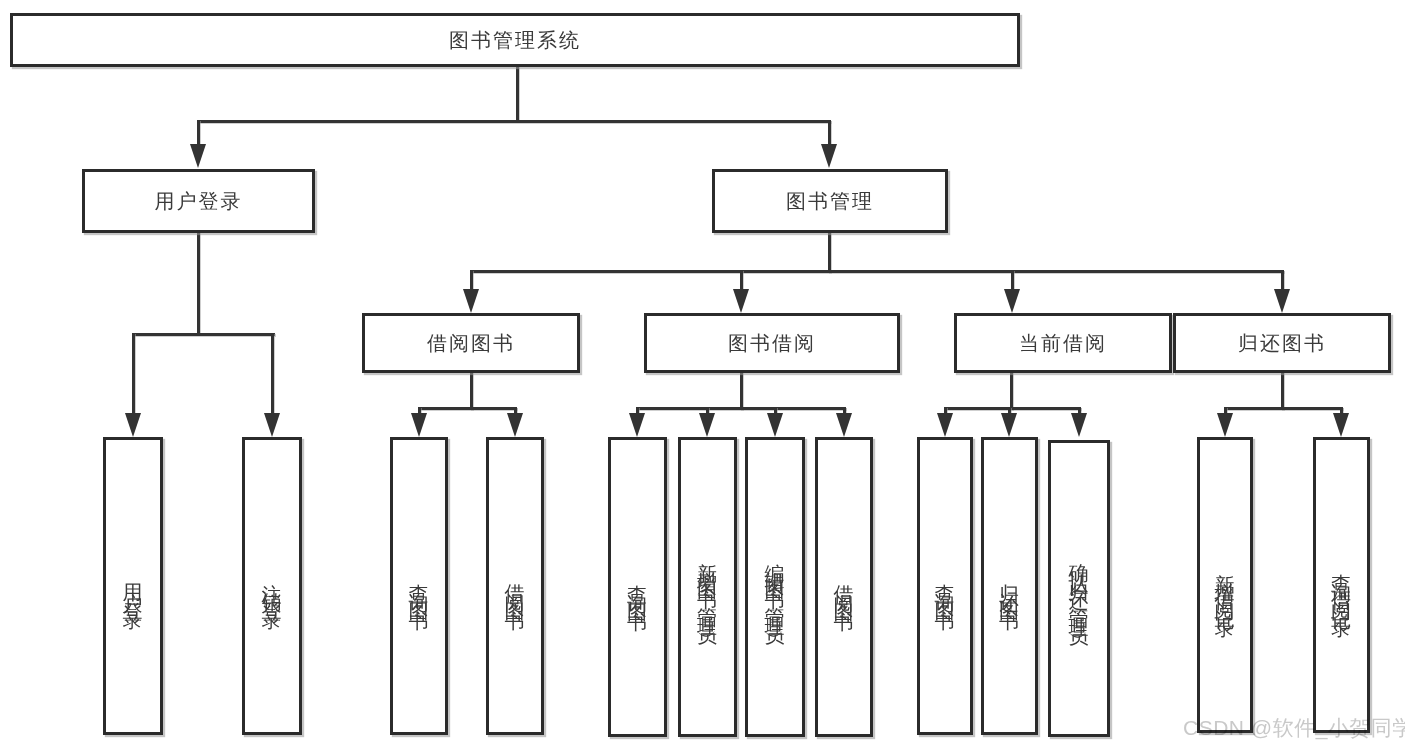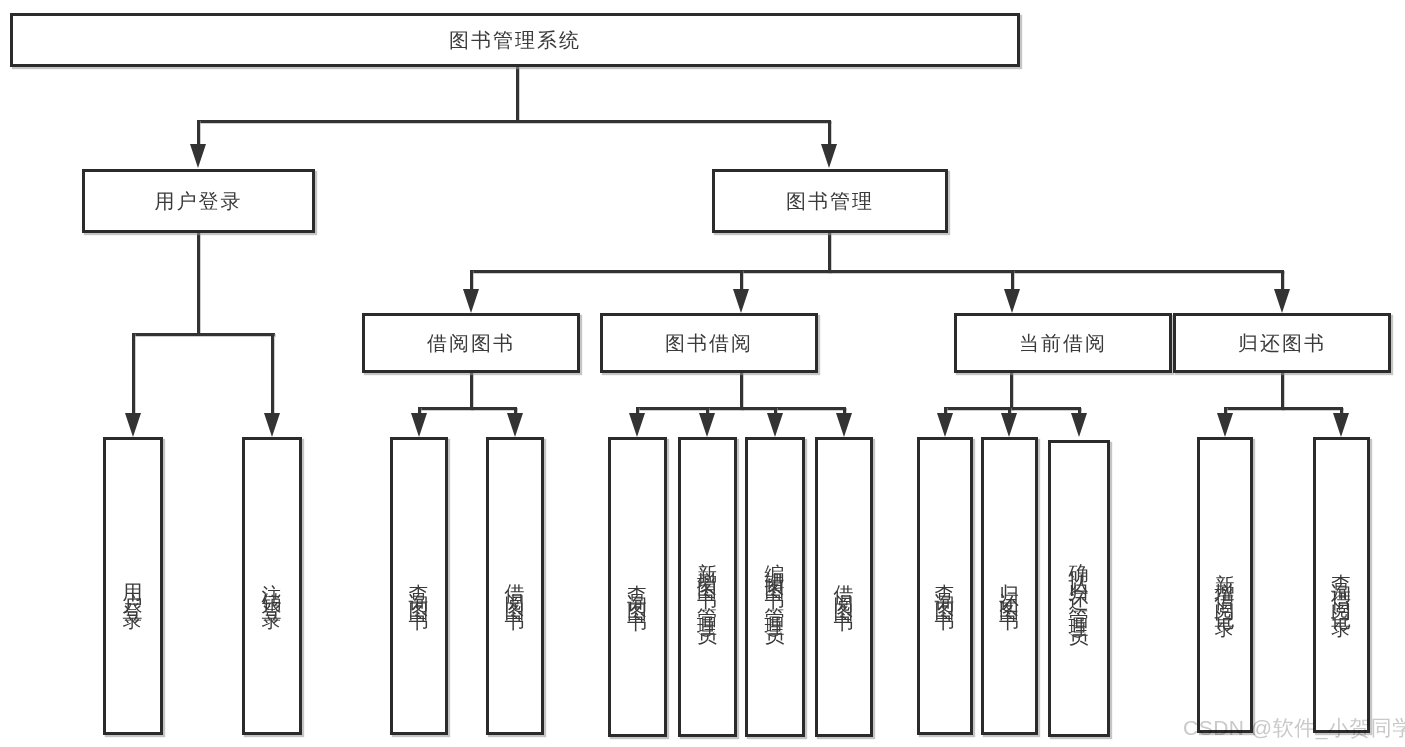--- a/index.html
+++ b/index.html
@@ -100,21 +100,21 @@
   <div class="vline" style="left:740px;top:270px;height:22px"></div>
   <div class="ahead" style="left:733px;top:289px"></div>
   <div class="vline" style="left:1011px;top:270px;height:22px"></div>
   <div class="ahead" style="left:1004px;top:289px"></div>
   <div class="vline" style="left:1281px;top:270px;height:22px"></div>
   <div class="ahead" style="left:1274px;top:289px"></div>
 
   <div class="box" style="left:362px;top:313px;width:218px;height:60px">
     <span class="lbl">借阅图书</span>
   </div>
-  <div class="box" style="left:600px;top:313px;width:218px;height:60px">
+  <div class="box" style="left:644px;top:313px;width:256px;height:60px">
     <span class="lbl">图书借阅</span>
   </div>
   <div class="box" style="left:954px;top:313px;width:218px;height:60px">
     <span class="lbl">当前借阅</span>
   </div>
   <div class="box" style="left:1173px;top:313px;width:218px;height:60px">
     <span class="lbl">归还图书</span>
   </div>
 
   <div class="vline" style="left:470px;top:371px;height:39px"></div>

